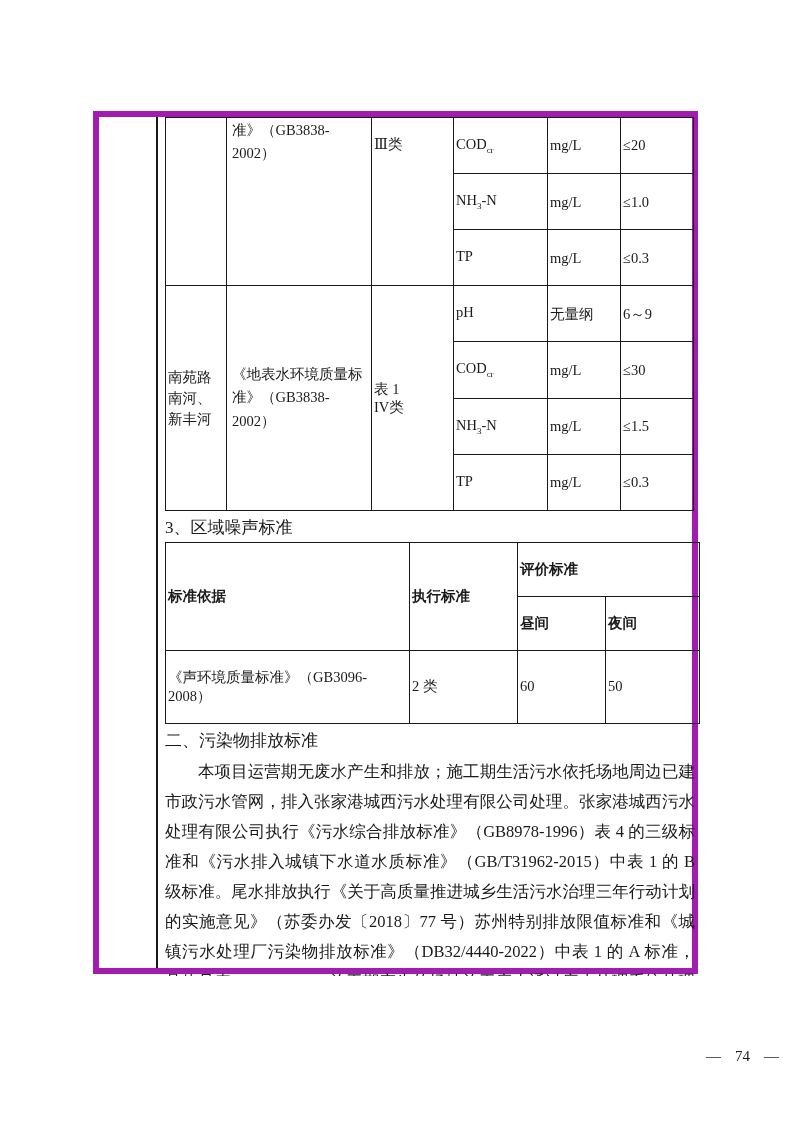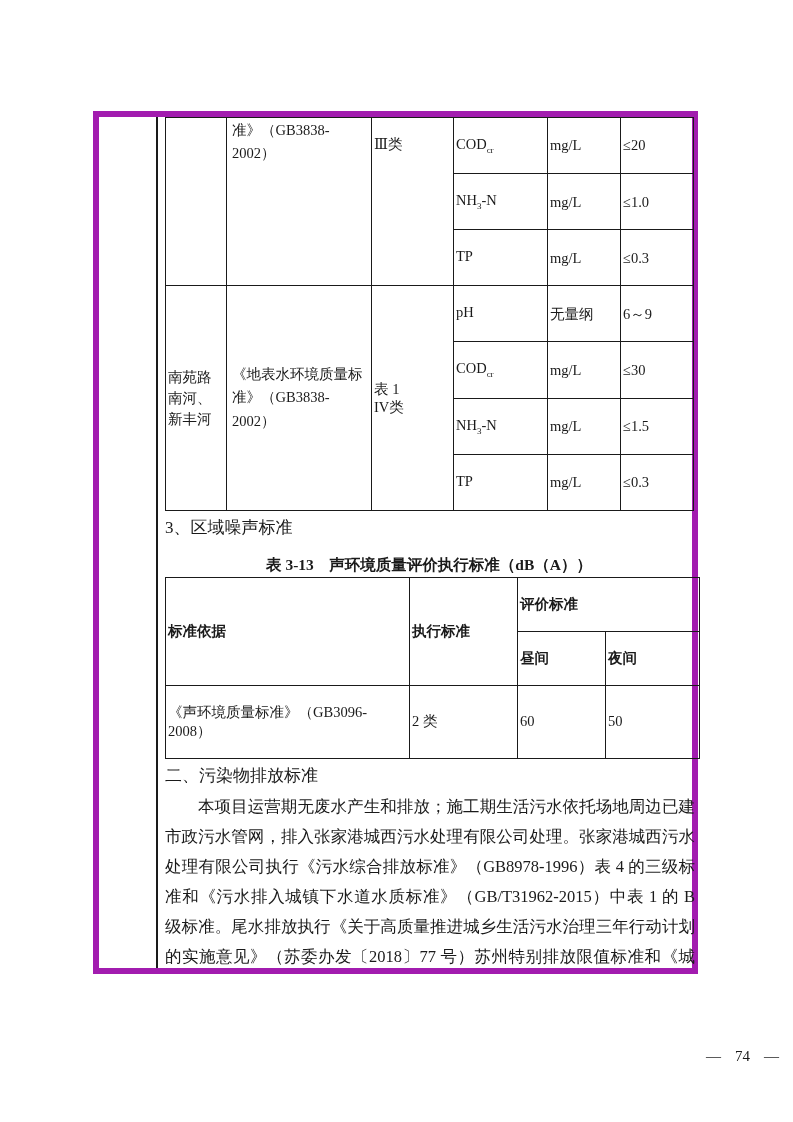--- a/index.html
+++ b/index.html
@@ -118,21 +118,20 @@
           <tr class="h19">
             <td><span>TP</span><sub></sub><span></span></td>
             <td>mg/L</td>
             <td>≤0.3</td>
           </tr>
         </tbody>
       </table>
 
       <div class="h-sec">3、区域噪声标准</div>
 
-      <div class="tbl-title t13-title">表 3-13　声环境质量评价执行标准（dB（A））</div>
       <table class="ntable">
         <colgroup>
           <col style="width:244px">
             <col style="width:108px">
             <col style="width:88px">
             <col style="width:94px">
         </colgroup>
         <tbody>
           <tr class="hr1">
             <th rowspan="2">标准依据</th>

